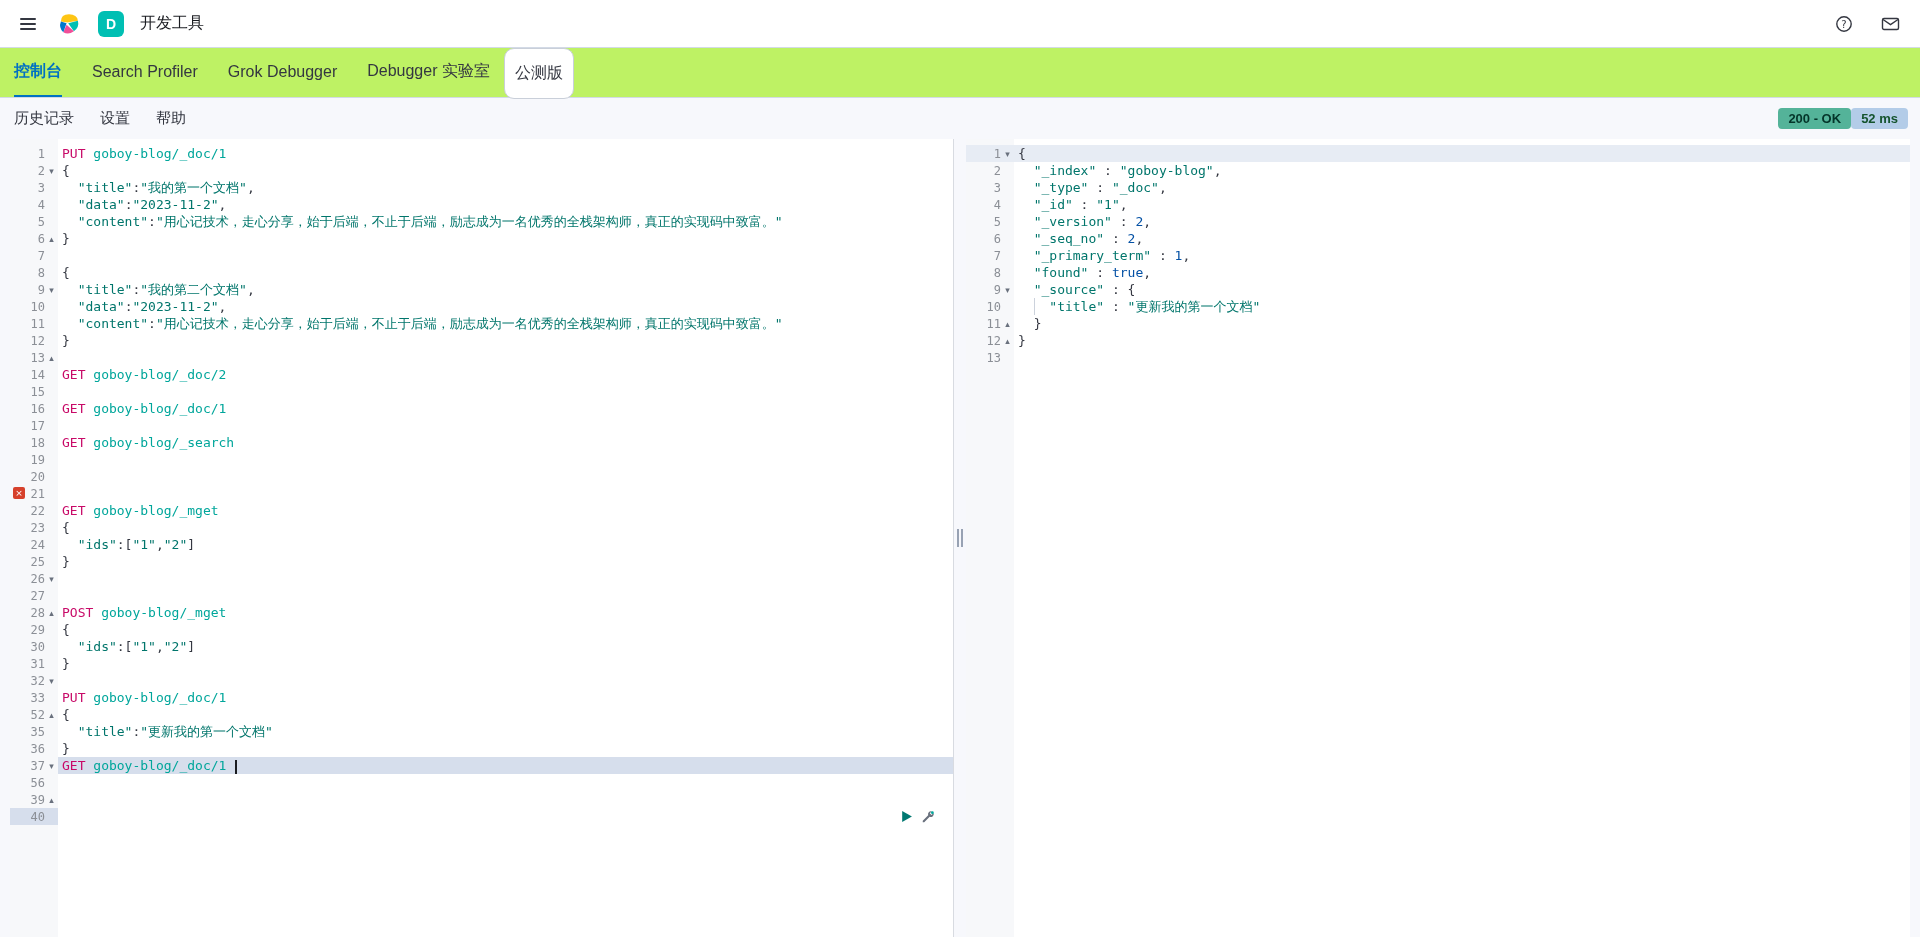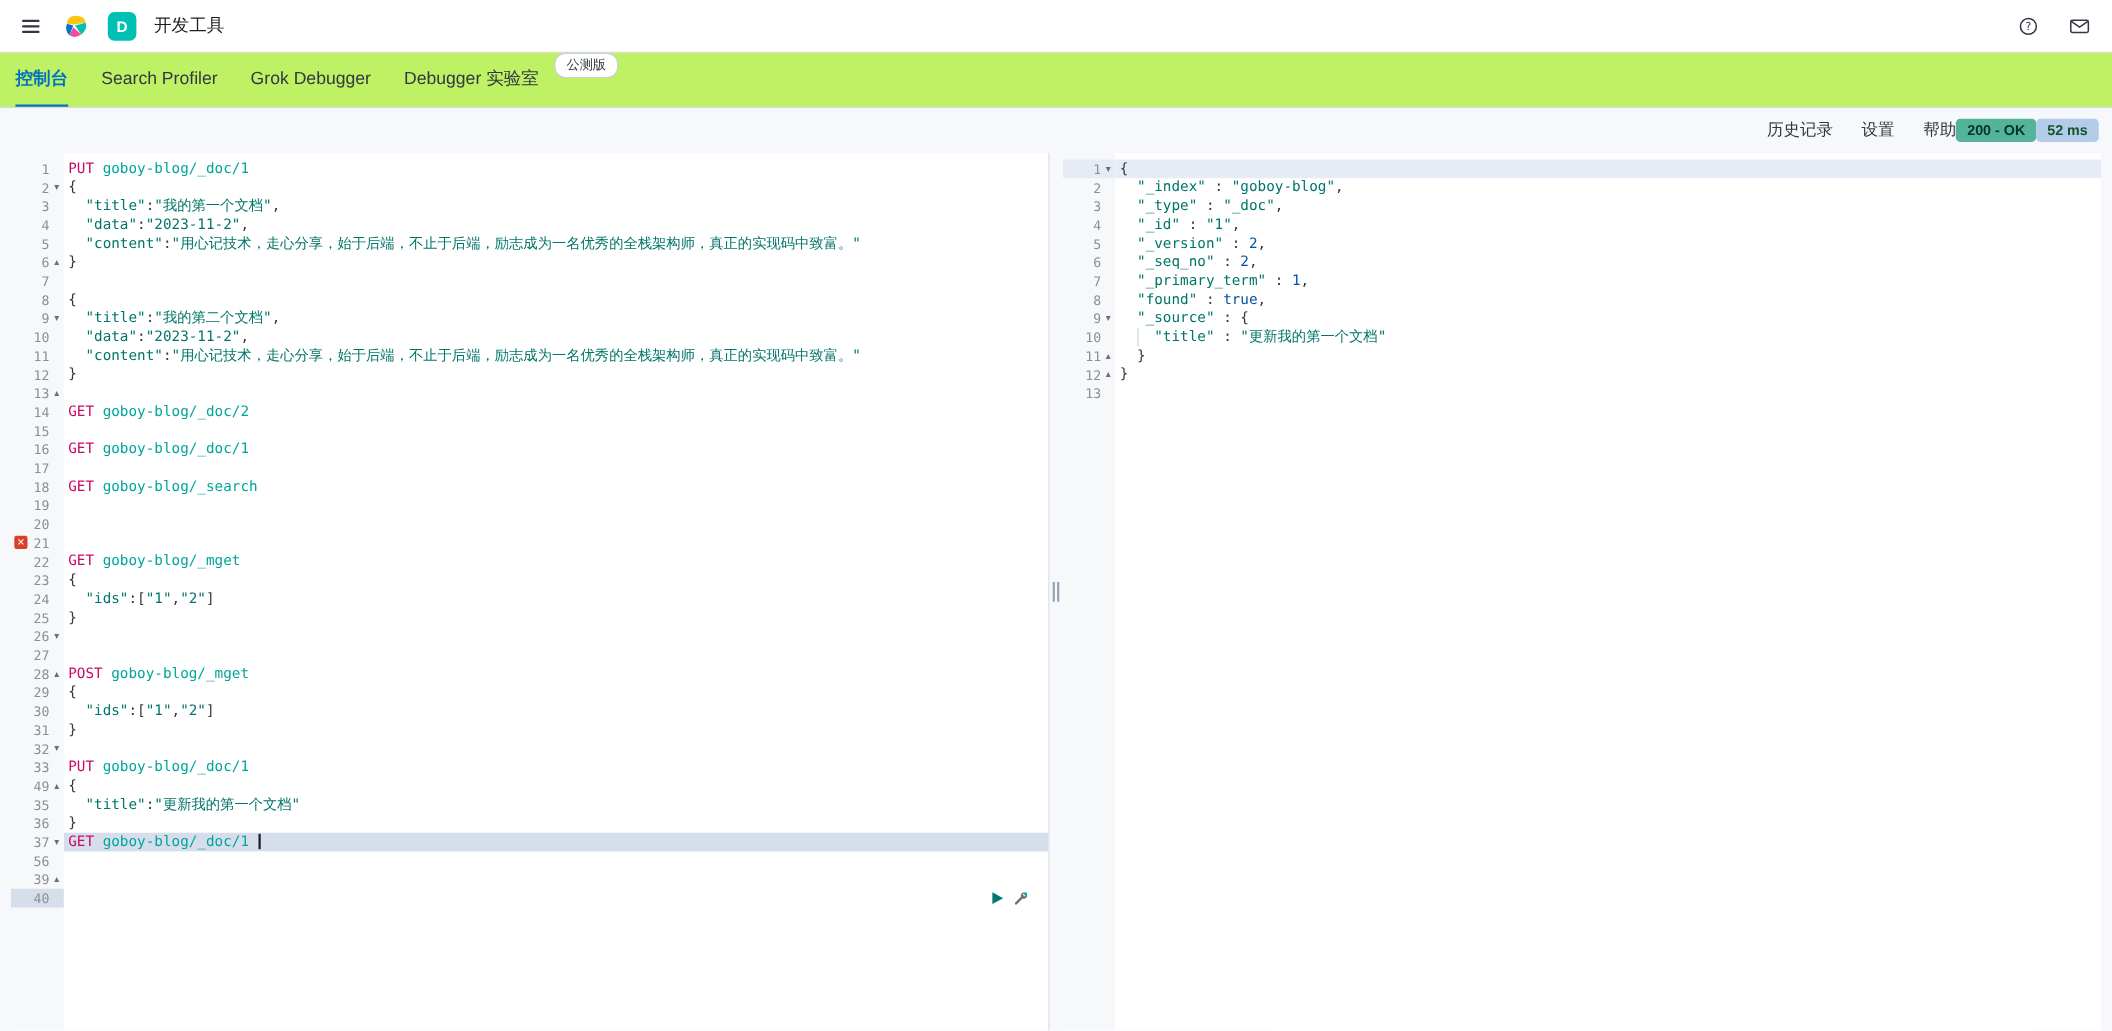--- a/index.html
+++ b/index.html
@@ -16,25 +16,25 @@
     font-weight:700;font-size:14px;display:flex;align-items:center;justify-content:center;cursor:pointer}
   .app-title{font-size:16px;color:#1a1c21}
   .h-right{display:flex;align-items:center;gap:20px}
 
   
   .tabbar{height:50px;background:#bef264;border-bottom:1px solid #d3dae6;
     display:flex;align-items:flex-start;padding:0 14px;gap:30px}
   .tab{height:100%;display:flex;align-items:center;font-size:16px;color:#343741;
     cursor:pointer;border-bottom:2px solid transparent}
   .tab.active{color:#0071c2;border-bottom-color:#0071c2;font-weight:600}
-  .beta-badge{font-size:12px;border:1px solid #c9cfd9;background:#fff;border-radius:10px;
-    padding:2px 10px;color:#343741;margin-left:-16px;white-space:nowrap}
+  .beta-badge{font-size:16px;border:1px solid #c9cfd9;background:#fff;border-radius:10px;
+    padding:14px 10px;color:#343741;margin-left:-16px;white-space:nowrap}
 
   
-  .toolbar{height:41px;display:flex;align-items:center;justify-content:flex-end;padding:0 12px 0 14px}
+  .toolbar{height:41px;display:flex;align-items:center;justify-content:space-between;padding:0 12px 0 14px}
   .t-left{display:flex;gap:26px}
   .t-link{font-size:15px;color:#343741;cursor:pointer}
   .t-right{display:flex;align-items:center}
   .badge{font-size:13px;font-weight:600;padding:3px 10px;border-radius:4px;white-space:nowrap}
   .badge.ok{background:#54b399;color:#04352a}
   .badge.ms{background:#b3cce8;color:#14532d}
 
   
   .editors{display:flex;height:798px;padding:0 10px;align-items:stretch}
   .panel{background:#fff;display:flex;overflow:hidden;position:relative}
@@ -261,21 +261,21 @@
         </div>
         <div class="gutter-row">
           <span class="lnum">32</span>
           <span class="fold">▾</span>
         </div>
         <div class="gutter-row">
           <span class="lnum">33</span>
           <span class="fold"></span>
         </div>
         <div class="gutter-row">
-          <span class="lnum">49</span>
+          <span class="lnum">52</span>
           <span class="fold">▴</span>
         </div>
         <div class="gutter-row">
           <span class="lnum">35</span>
           <span class="fold"></span>
         </div>
         <div class="gutter-row">
           <span class="lnum">36</span>
           <span class="fold"></span>
         </div>

